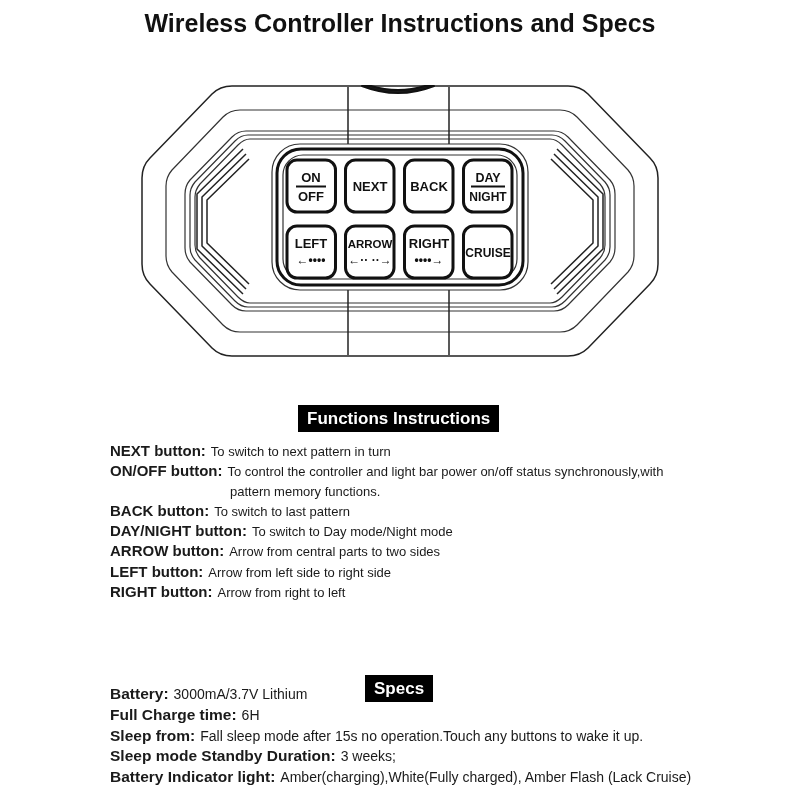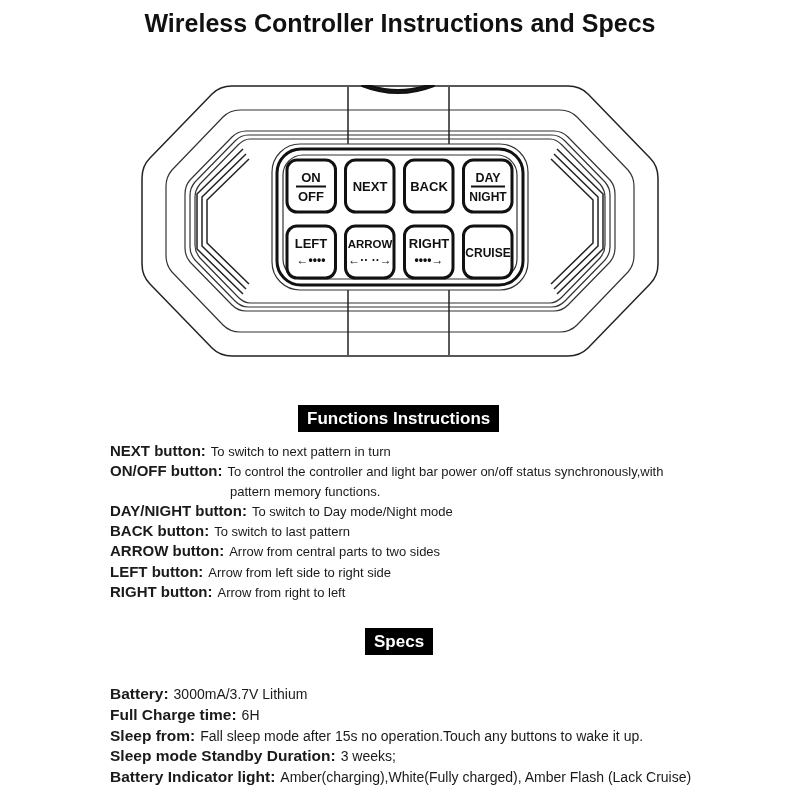--- a/index.html
+++ b/index.html
@@ -18,21 +18,21 @@
   svg .btn{fill:#ffffff;stroke:#111;stroke-width:3;}
   svg text{
     font-family:"Liberation Sans",sans-serif;font-weight:bold;fill:#111;
     text-anchor:middle;
   }
   .section-header{
     position:absolute;background:#000;color:#fff;font-weight:bold;
     font-size:17px;line-height:21px;padding:3px 9px;white-space:nowrap;
   }
   .fi-header{left:298px;top:405px;}
-  .sp-header{left:365px;top:628px;}
+  .sp-header{left:365px;top:675px;}
   .fi-list{position:absolute;left:110px;top:441px;width:640px;
     font-size:13px;line-height:19.3px;}
   .fi-item .lbl{font-weight:bold;font-size:15px;margin-right:5px;}
   .fi-cont{margin-left:120px;}
   .sp-list{position:absolute;left:110px;top:684px;width:660px;
     font-size:14px;line-height:20.8px;}
   .sp-item .lbl{font-weight:bold;font-size:15.5px;margin-right:5px;}
 </style>
 </head>
 <body>
@@ -121,24 +121,24 @@
 
 <div class="fi-list">
   <div class="fi-item">
     <span class="lbl">NEXT button:</span><span>To switch to next pattern in turn</span>
   </div>
   <div class="fi-item">
     <span class="lbl">ON/OFF button:</span><span>To control the controller and light bar power on/off status synchronously,with</span>
     <div class="fi-cont">pattern memory functions.</div>
   </div>
   <div class="fi-item">
-    <span class="lbl">DAY/NIGHT button:</span><span>To switch to Day mode/Night mode</span>
+    <span class="lbl">BACK button:</span><span>To switch to last pattern</span>
   </div>
   <div class="fi-item">
-    <span class="lbl">BACK button:</span><span>To switch to last pattern</span>
+    <span class="lbl">DAY/NIGHT button:</span><span>To switch to Day mode/Night mode</span>
   </div>
   <div class="fi-item">
     <span class="lbl">ARROW button:</span><span>Arrow from central parts to two sides</span>
   </div>
   <div class="fi-item">
     <span class="lbl">LEFT button:</span><span>Arrow from left side to right side</span>
   </div>
   <div class="fi-item">
     <span class="lbl">RIGHT button:</span><span>Arrow from right to left</span>
   </div>

